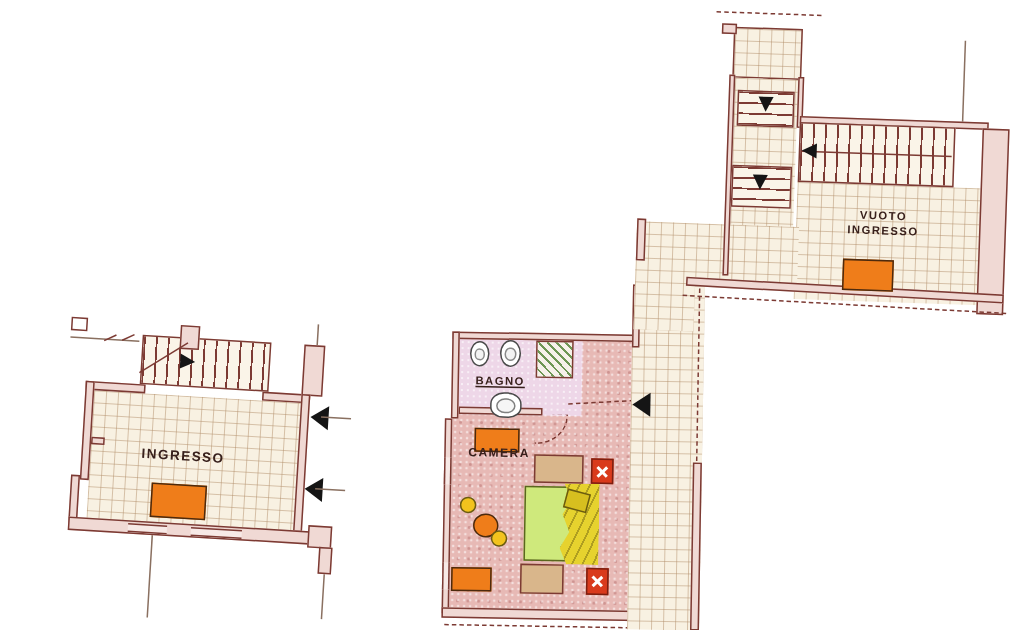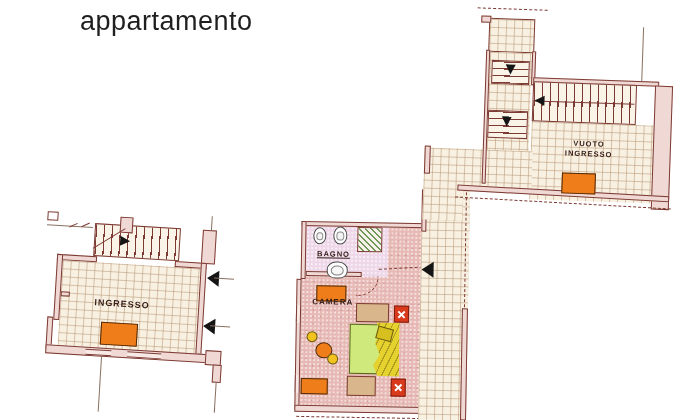--- a/index.html
+++ b/index.html
@@ -61,21 +61,20 @@
     background-image:repeating-linear-gradient(45deg,transparent 0 3px,rgba(86,134,58,.85) 3px 4.3px);}
   .arc{border:1.4px dashed #7c3a33;border-top:none;border-left:none;
     border-radius:0 0 95% 0 / 0 0 95% 0;box-sizing:border-box;}
   
   .rlabel{font-weight:bold;color:#38201c;letter-spacing:1px;white-space:nowrap;}
 </style>
 </head>
 <body>
 
 <div class="a" style="left:80px;top:6px;">
-  <div class="title-sub">appartamento</div>
 </div>
 
 <div class="a" style="left:42px;top:224px;width:196px;height:170px;transform:rotate(3.5deg);">
 
   <div class="a tile" style="left:18px;top:41px;width:138px;height:86px;"></div>
 
   <div class="a stairsV" style="left:48px;top:2px;width:86px;height:33px;"></div>
   <div class="a wall" style="left:73px;top:-6px;width:13px;height:16px;"></div>
   <div class="a triR" style="left:74px;top:13px;"></div>
   <div class="a" style="left:44px;top:16px;width:38px;height:1.4px;background:#7c3a33;transform:rotate(-35deg);"></div>

